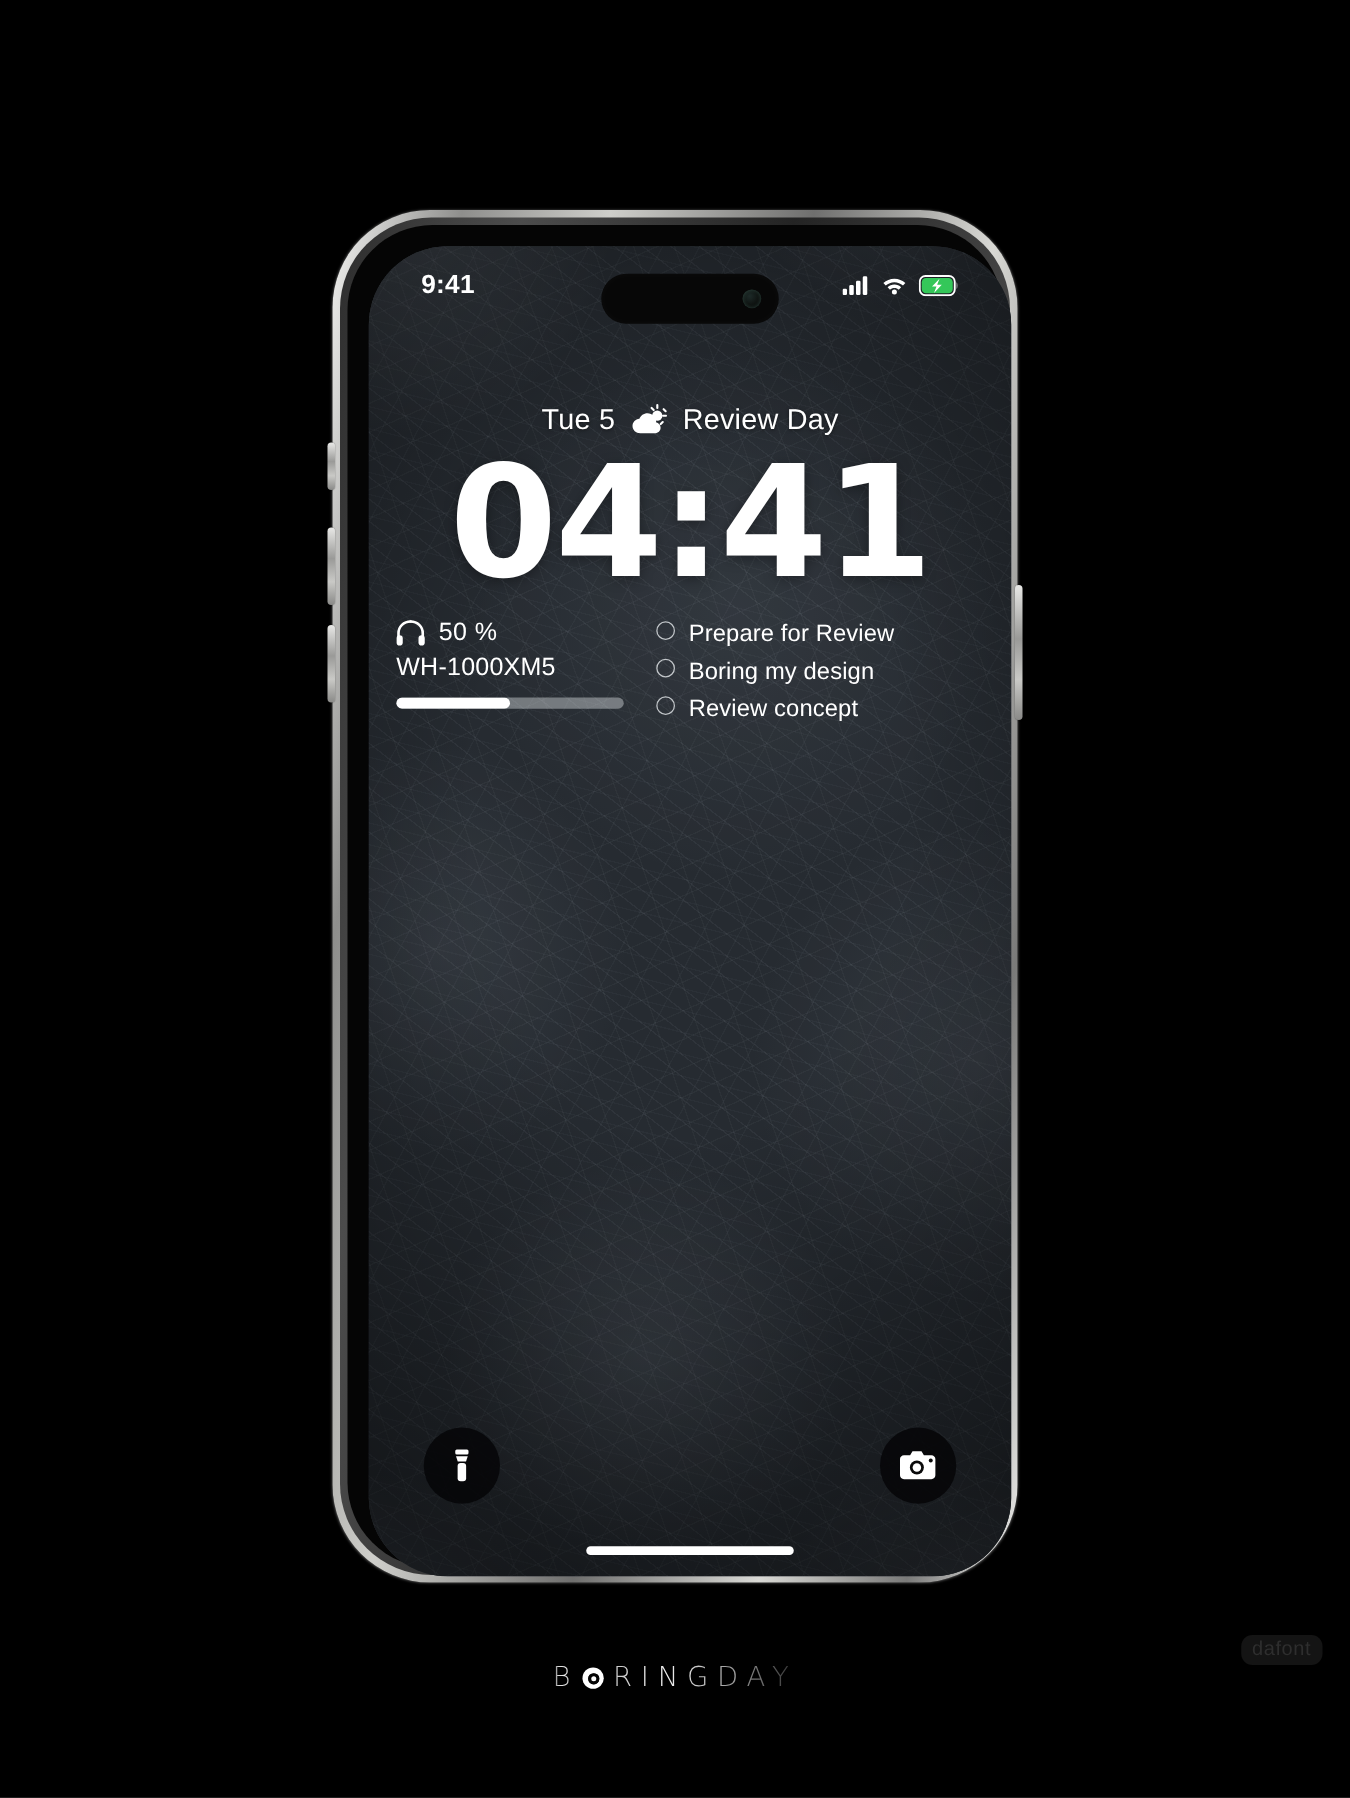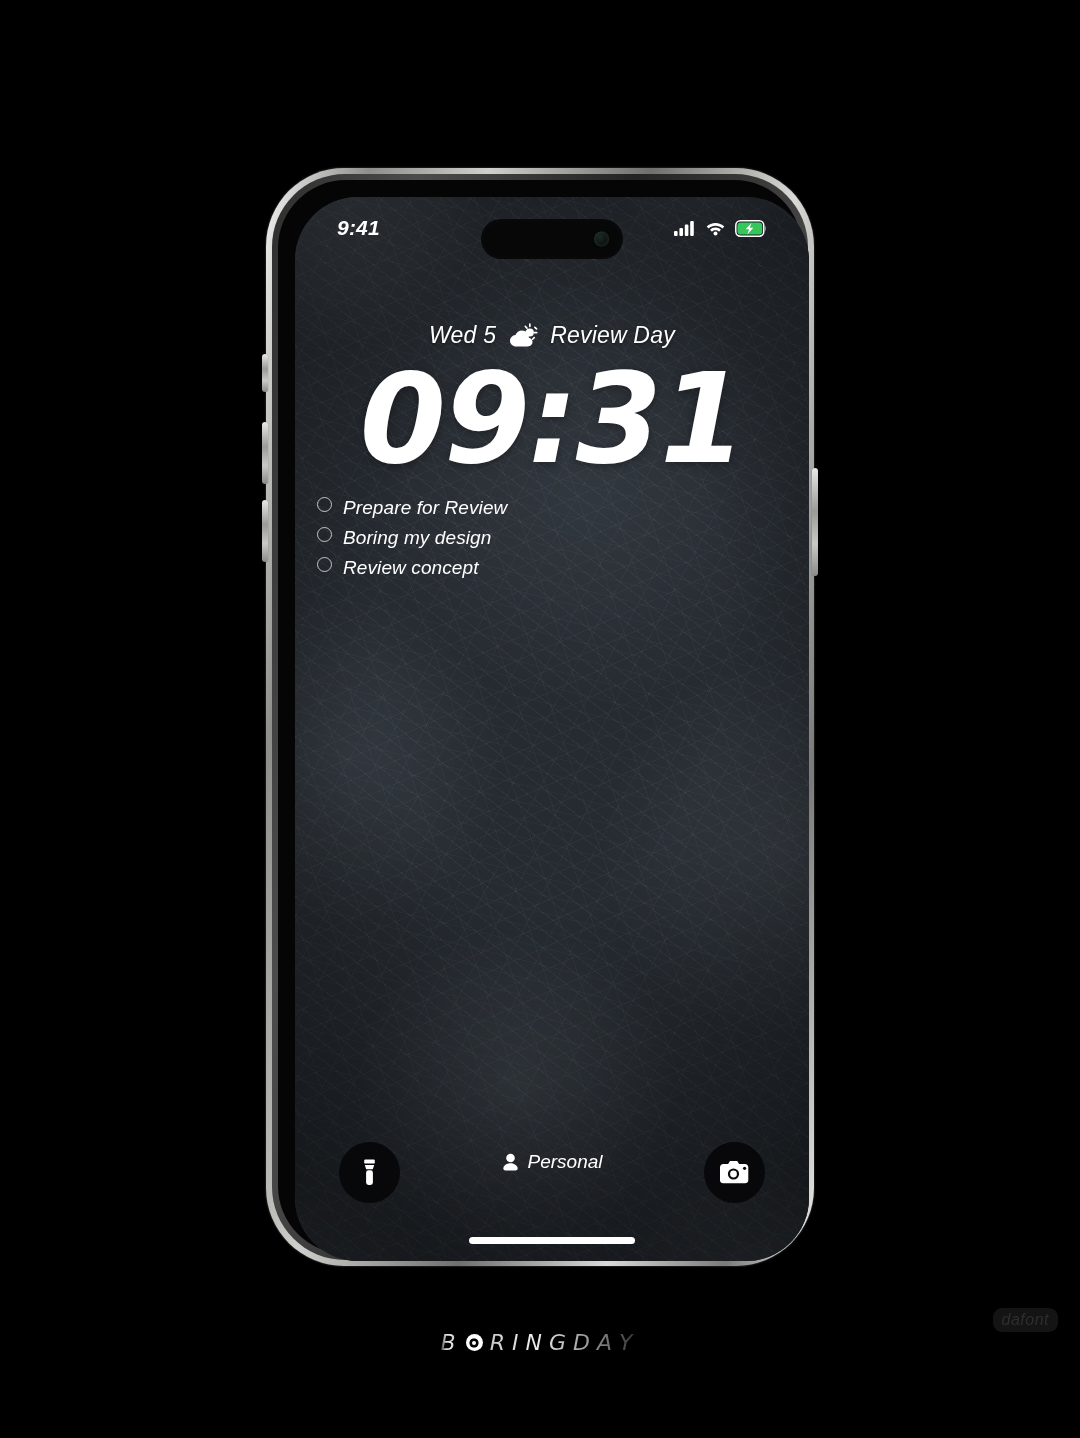--- a/index.html
+++ b/index.html
@@ -2,21 +2,21 @@
 <html><head>
 <meta charset="utf-8">
 <style>
   * { margin:0; padding:0; box-sizing:border-box; }
   html, body {
     width:1080px; height:1438px;
     background:#000;
     font-family:"Liberation Sans", sans-serif;
     overflow:hidden;
   }
-  #stage { position:relative; width:1080px; height:1350px; background:#000;font-style:italic; }
+  #stage { position:relative; width:1080px; height:1350px; background:#000; }
 
   
   #phone {
     position:absolute; left:266px; top:168px;
     width:548px; height:1098px;
     border-radius:78px;
     background:
       linear-gradient(100deg,#f2f2f0 0%, #8e8e8c 14%, #cfcfcb 30%, #6f6f6e 52%, #d9d9d5 72%, #7a7a79 88%, #eeeeec 100%);
     box-shadow:0 0 2px rgba(255,255,255,.35);
   }
@@ -256,64 +256,72 @@
               <path d="M16.6 2.9l-6.0 6.3h3.6l-2.0 5.2 6.2-6.6h-3.7z" fill="#ffffff"></path>
             </svg>
           </div>
         </div>
 
         <div id="island">
           <div id="island-lens"></div>
         </div>
 
         <div id="dateline">
-          <span>Wed 5</span>
+          <span>Tue 5</span>
           <svg width="30" height="26" viewBox="0 0 30 26">
             <g fill="#fff">
               <rect x="21.0" y="0.2" width="1.7" height="4.0" rx=".85"></rect>
               <rect x="26.9" y="3.1" width="4.0" height="1.7" rx=".85" transform="rotate(45 26.9 3.1)"></rect>
               <rect x="25.6" y="8.7" width="4.0" height="1.7" rx=".85"></rect>
               <rect x="26.2" y="13.4" width="1.7" height="4.0" rx=".85" transform="rotate(45 26.2 13.4)"></rect>
               <rect x="16.1" y="3.4" width="1.7" height="4.0" rx=".85" transform="rotate(-45 16.1 3.4)"></rect>
               <circle cx="21.8" cy="9.5" r="4.1"></circle>
             </g>
             <path d="M8.2 23.6c-3.4 0-6.2-2.6-6.2-5.8 0-3.0 2.4-5.5 5.5-5.8.9-2.6 3.5-4.5 6.5-4.5 3.8 0 6.9 2.9 6.9 6.4 0 .3 0 .6-.1.9 2.1.4 3.7 2.2 3.7 4.3 0 2.4-2.1 4.4-4.7 4.4H8.2z" fill="#fff"></path>
           </svg>
           <span>Review Day</span>
         </div>
 
-        <div id="clock">09:31</div>
+        <div id="clock">04:41</div>
 
         <div id="widgets">
 
+          <div id="w-headphones">
+            <div class="hp-row">
+              <svg width="23" height="21" viewBox="0 0 23 21">
+                <path d="M11.5 1.2C6.0 1.2 1.8 5.3 1.8 10.6v3.0" fill="none" stroke="#fff" stroke-width="2.1" stroke-linecap="round"></path>
+                <path d="M21.2 13.6v-3.0C21.2 5.3 17.0 1.2 11.5 1.2" fill="none" stroke="#fff" stroke-width="2.1" stroke-linecap="round"></path>
+                <rect x="0.2" y="12.2" width="5.0" height="8.2" rx="2.5" fill="#fff"></rect>
+                <rect x="17.8" y="12.2" width="5.0" height="8.2" rx="2.5" fill="#fff"></rect>
+              </svg>
+              <span class="hp-pct">50 %</span>
+            </div>
+            <div class="hp-name">WH-1000XM5</div>
+            <div id="hp-track">
+              <div id="hp-fill" style="width: 50%;"></div>
+            </div>
+          </div>
 
           <div id="w-reminders">
             <div class="rem-row">
               <span class="rem-circle"></span>
               <span class="rem-text">Prepare for Review</span>
             </div>
             <div class="rem-row">
               <span class="rem-circle"></span>
               <span class="rem-text">Boring my design</span>
             </div>
             <div class="rem-row">
               <span class="rem-circle"></span>
               <span class="rem-text">Review concept</span>
             </div>
           </div>
 
         </div>
 
-        <div id="focus">
-          <svg width="17" height="18" viewBox="0 0 17 18">
-            <circle cx="8.5" cy="5.0" r="4.3" fill="#fff"></circle>
-            <path d="M8.5 10.2c4.0 0 7.2 2.6 7.2 5.4 0 1.2-.8 1.8-2.0 1.8H3.3c-1.2 0-2.0-.6-2.0-1.8 0-2.8 3.2-5.4 7.2-5.4z" fill="#fff"></path>
-          </svg>
-          <span>Personal</span>
-        </div>
 
         <div class="quick-btn" id="btn-flashlight">
           <svg width="25" height="27" viewBox="0 0 25 27">
             <rect x="7.2" y="0.6" width="10.6" height="4.0" rx="1.2" fill="#fff"></rect>
             <path d="M7.8 6.0h9.4l-1.4 4.2H9.2z" fill="#fff"></path>
             <rect x="9.1" y="11.3" width="6.8" height="14.6" rx="2.4" fill="#fff"></rect>
           </svg>
         </div>
         <div class="quick-btn" id="btn-camera">
           <svg width="29" height="25" viewBox="0 0 29 25">

